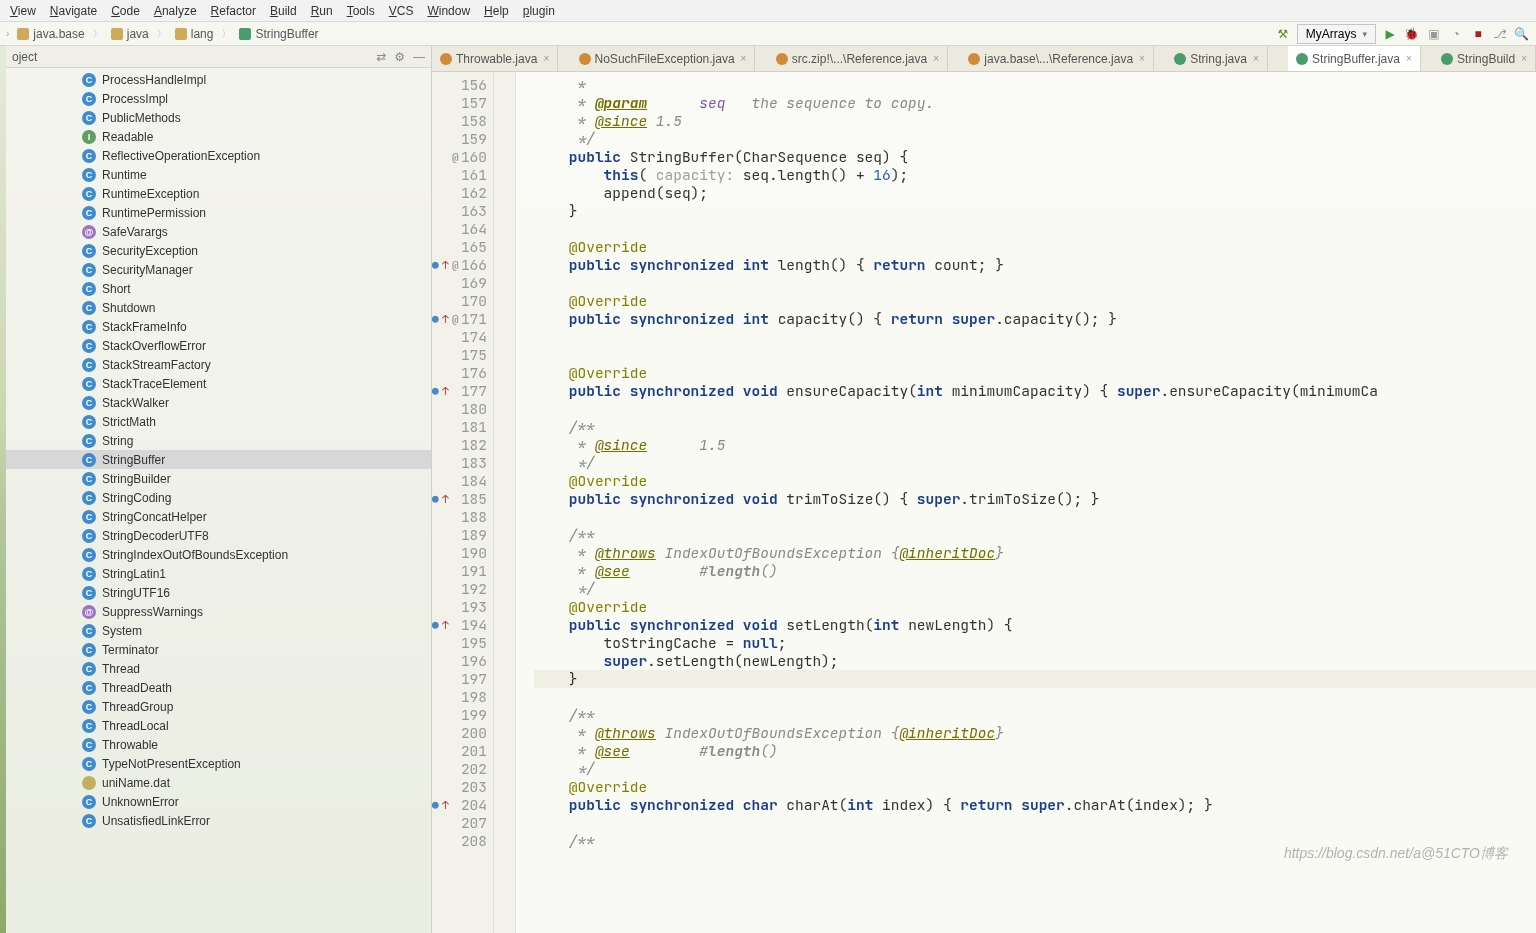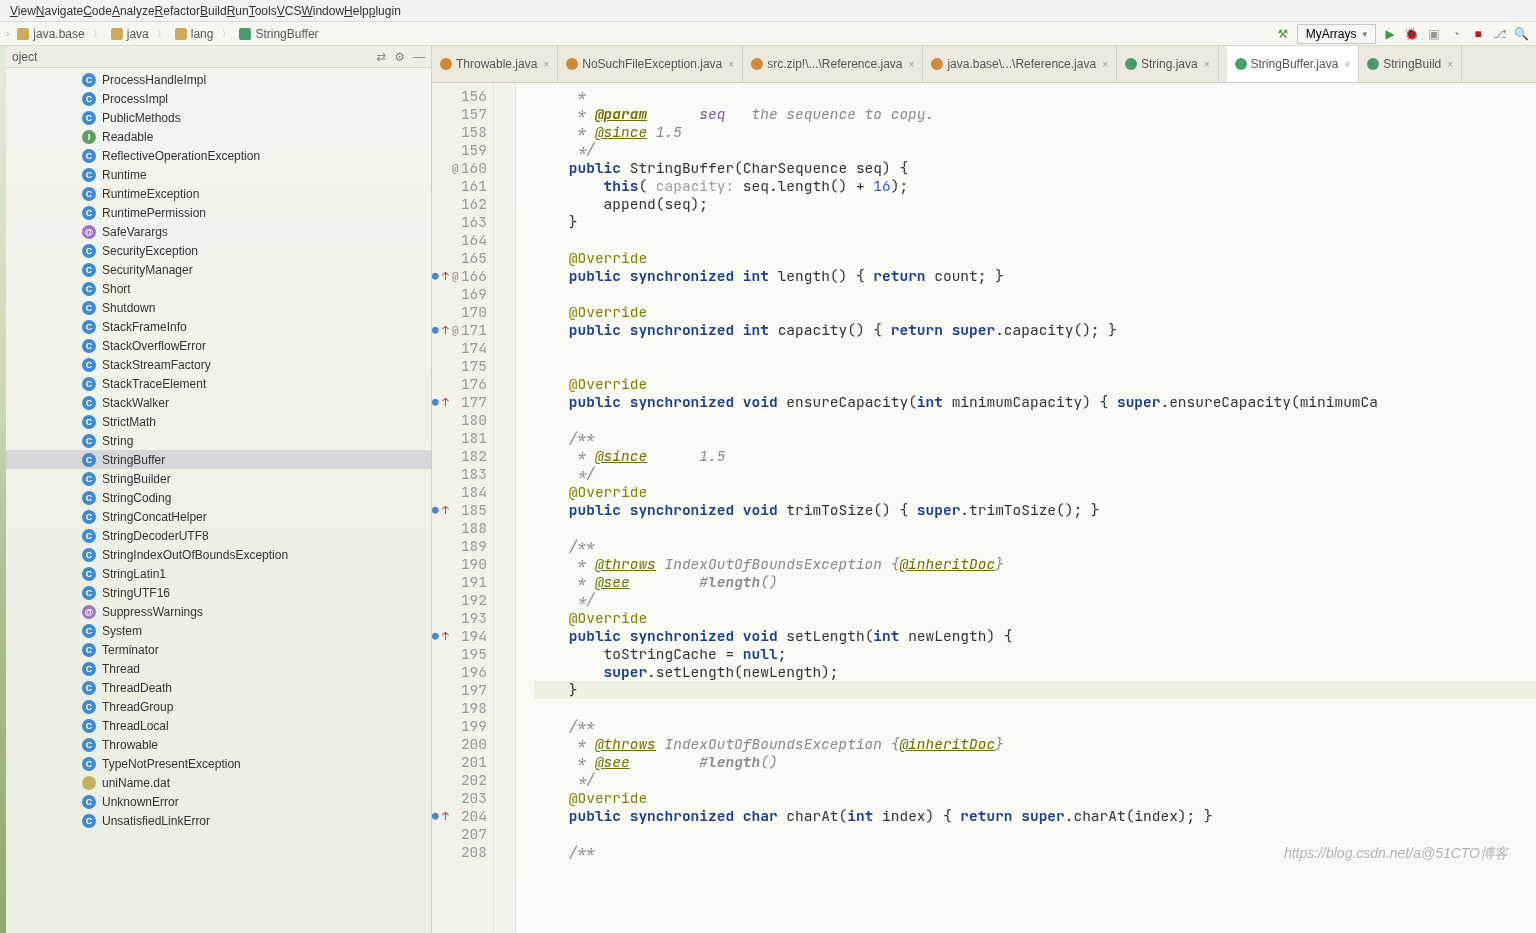--- a/index.html
+++ b/index.html
@@ -8,21 +8,21 @@
     font-size: 12px;
     background: #f7f7f0;
     width: 1536px;
     height: 933px;
     overflow: hidden;
     position: relative;
     background: linear-gradient(180deg,#e7ede0 0%,#cbd6b2 45%,#b3c69f 55%,#8ea86c 100%);
   }
   
   .menubar {
-    display:flex; align-items:center;
+    display:flex; gap:14px; align-items:center;
     height:22px; padding:2px 10px;
     background:#f2f2f2; border-bottom:1px solid #d9d9d9;
     font-size:12px; color:#333;
   }
   .menubar .m { cursor:default; }
   .menubar .m u { text-decoration:underline; }
 
   
   .crumbrow {
     display:flex; justify-content:space-between; align-items:center;
@@ -68,21 +68,21 @@
   .tn.sel { background:#d7d7d7; }
   .tn .dot { width:14px; height:14px; border-radius:50%; display:flex; align-items:center; justify-content:center; font-size:9px; color:#fff; font-weight:bold; flex-shrink:0; }
   .dot.c { background:#3f8bd0; } .dot.c::before{content:"C";}
   .dot.i { background:#5fa05f; } .dot.i::before{content:"I";}
   .dot.a { background:#9c76c1; } .dot.a::before{content:"@";}
   .dot.f { background:#c0b060; } .dot.f::before{content:"";}
   .tn .lbl { font-size:12px; color:#333; white-space:nowrap; }
 
   
   .edwrap { flex:1; display:flex; flex-direction:column; background:rgba(248,248,244,0.95); min-width:0;}
-  .tabs { display:flex; height:37px; background:#eceade; border-bottom:1px solid #d0d0c8; overflow:hidden;}
+  .tabs { display:flex; height:26px; background:#eceade; border-bottom:1px solid #d0d0c8; overflow:hidden;justify-content:space-between;}
   .tab {
     display:flex; align-items:center; gap:4px; padding:0 8px; font-size:12px;
     border-right:1px solid #d0d0c8; color:#555; background:#eceade; white-space:nowrap;
   }
   .tab .ti { width:12px;height:12px;border-radius:50%; background:#4a9c6d; display:inline-block;}
   .tab .ti.o { background:#d08a3a; }
   .tab .x { color:#999; font-size:10px; margin-left:2px;}
   .tab.act { background:#fff;margin-left:8px; }
   .code { flex:1; display:flex; overflow:hidden; font-family:"JetBrains Mono","Consolas",monospace; font-size:14.5px; line-height:18px; }
   .gutter {

